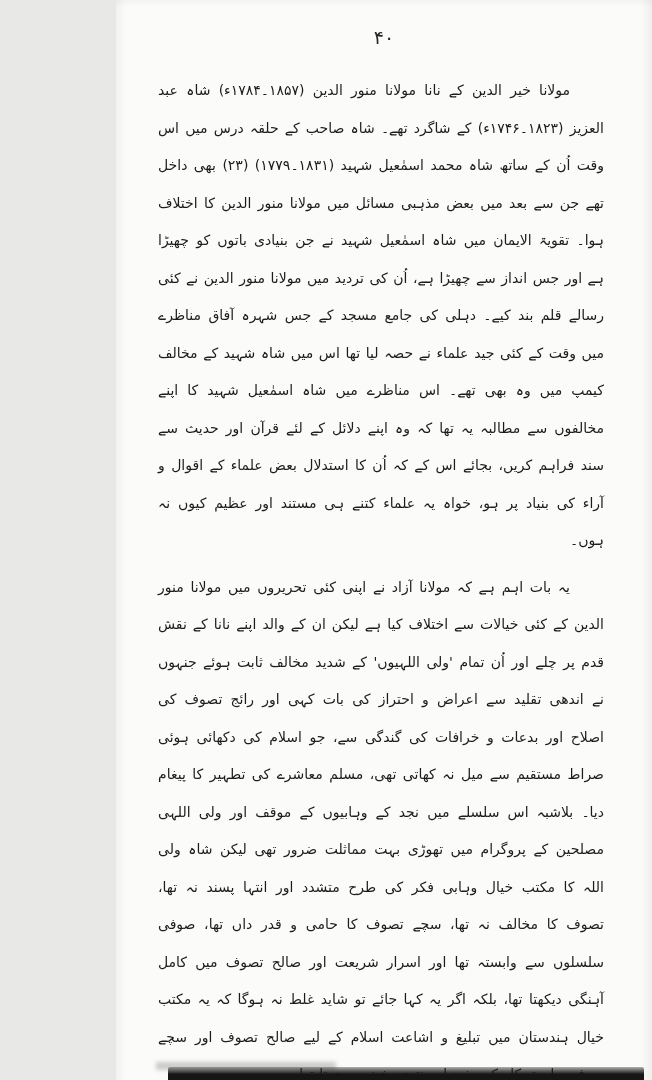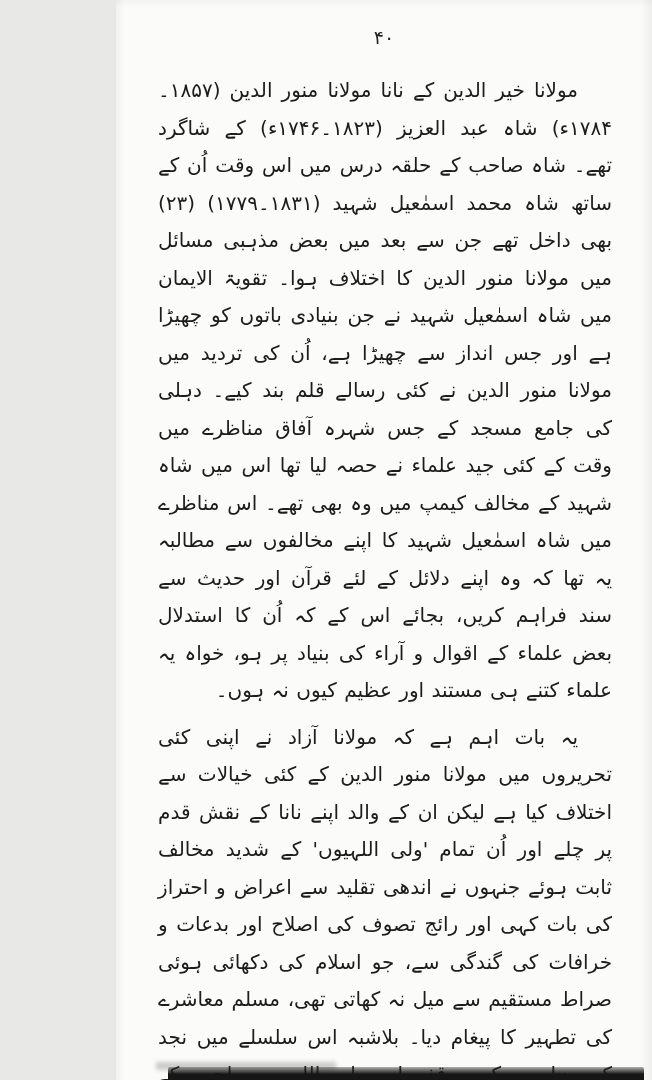--- a/index.html
+++ b/index.html
@@ -43,22 +43,22 @@
     letter-spacing: 1px;
   }
   .text-block {
     position: absolute;
     top: 72px;
     right: 40px;
     left: 42px;
     color: #1c1c1c;
   }
   .para {
-    margin: 0 0 9px 0;
-    font-size: 20px;
+    margin: 0 8px 9px 0;
+    font-size: 14px;
     line-height: 37.5px;
     text-align: justify;
     text-justify: inter-word;
     text-indent: 34px;
     word-spacing: 1px;
   }
   .para:last-child {
     margin-bottom: 0;
   }
   

